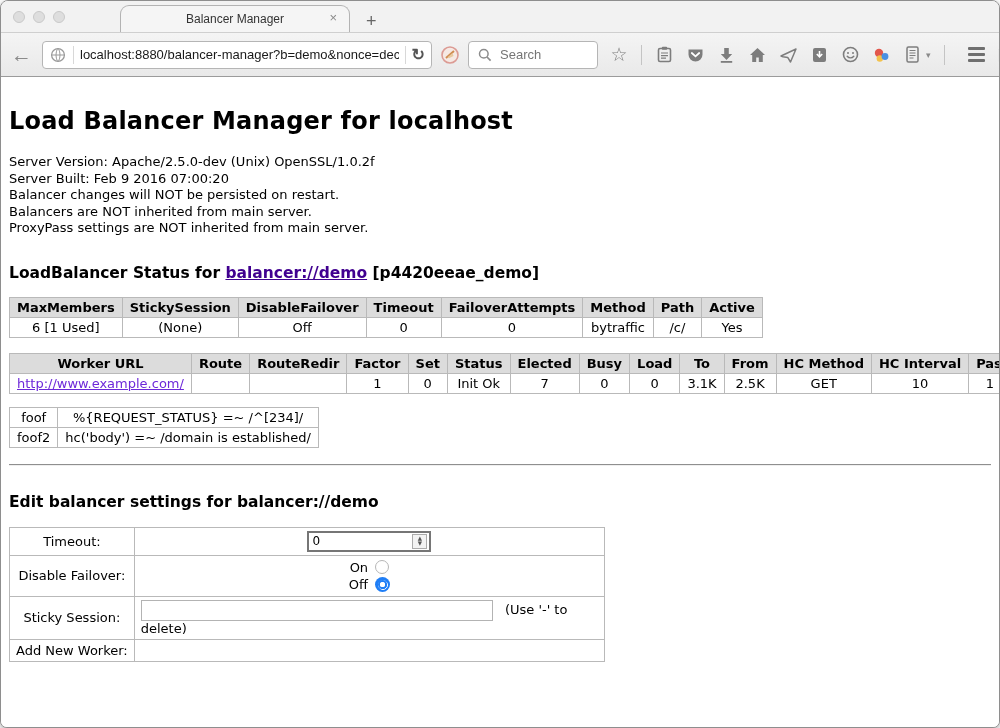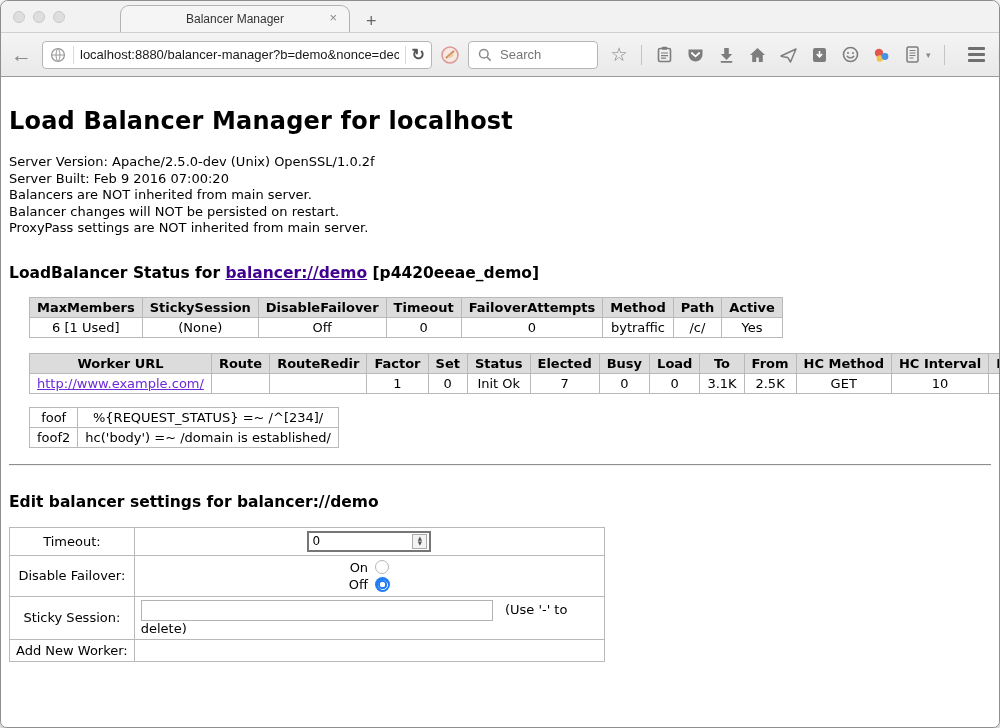--- a/index.html
+++ b/index.html
@@ -61,21 +61,21 @@
   
   .content {
     background:#fff; height:650px; padding:8px 8px; overflow:hidden;
     font-family:"DejaVu Sans",sans-serif; font-size:13px; color:#000;
   }
   h1.page-title { font-size:24px; font-weight:bold; padding-top:22px; margin-bottom:19px; letter-spacing:.2px; }
   .server-info div { line-height:16.5px; font-size:13px; }
   h3.section { font-size:15.5px; font-weight:bold; margin-top:27px; margin-bottom:0; }
   h3.section a { color:#400090; font-weight:bold; }
 
-  table.dat { border-collapse:collapse; margin-top:15px;margin-left:20px; }
+  table.dat { border-collapse:collapse; margin-top:15px; }
   table.dat th, table.dat td {
     border:1px solid #b9b9b9; padding:1px 7px; font-size:13px; text-align:center;
     line-height:17px; white-space:nowrap;
   }
   table.dat th { background:#dcdcdc; font-weight:bold; }
   table.dat td a { color:#6d28d9; }
   td.left { text-align:left; }
 
   hr.rule { border:none; border-top:1px solid #8f8f8f; border-bottom:1px solid #efefef; margin:16px 0 0; }
 
@@ -240,22 +240,22 @@
       </span>
     </div>
   </div>
 
   <div class="content">
     <h1 class="page-title">Load Balancer Manager for localhost</h1>
 
     <div class="server-info">
       <div>Server Version: Apache/2.5.0-dev (Unix) OpenSSL/1.0.2f</div>
       <div>Server Built: Feb 9 2016 07:00:20</div>
+      <div>Balancer changes will NOT be persisted on restart.</div>
       <div>Balancers are NOT inherited from main server.</div>
-      <div>Balancer changes will NOT be persisted on restart.</div>
       <div>ProxyPass settings are NOT inherited from main server.</div>
     </div>
 
     <h3 class="section">
       <span>LoadBalancer Status for </span><a href="#">balancer://demo</a><span> [p4420eeae_demo]</span>
     </h3>
 
     <table class="dat">
       <tbody>
           <tr>

